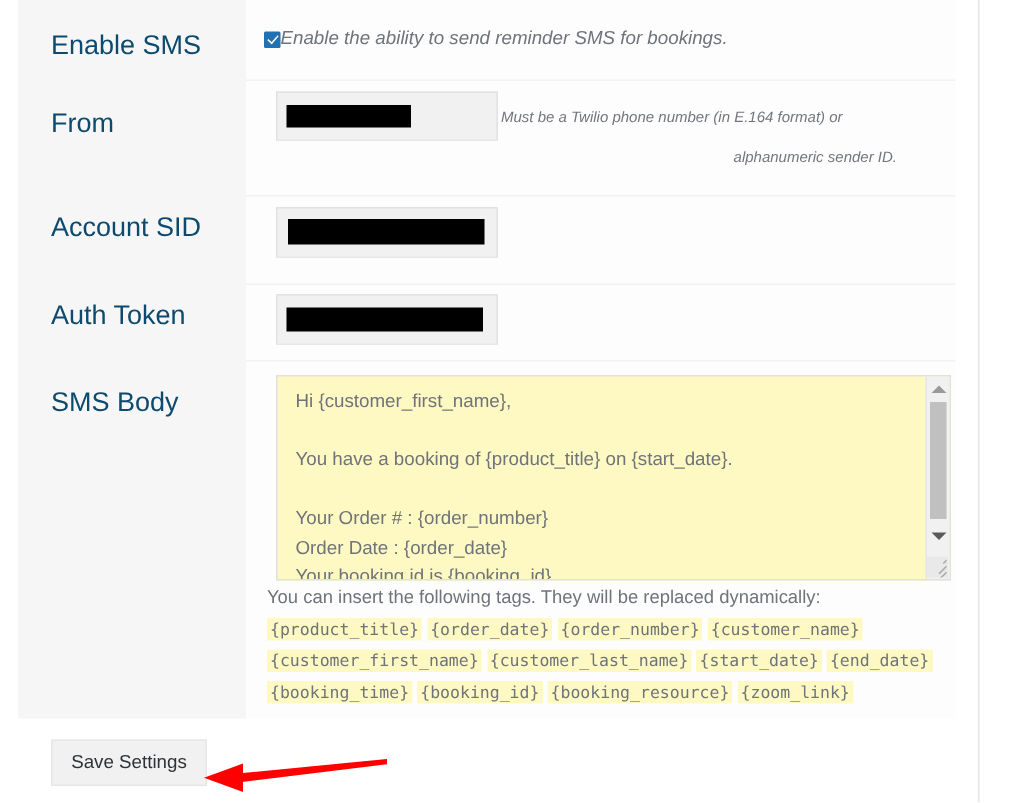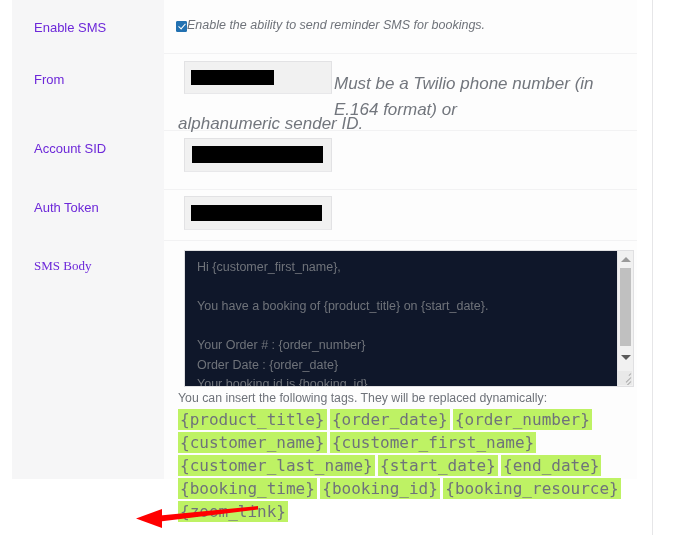--- a/index.html
+++ b/index.html
@@ -47,22 +47,22 @@
     position: absolute;
     left: 152px;
     width: 473px;
     height: 1px;
     background: #f2f2f3;
   }
 
   .lbl {
     position: absolute;
     left: 22px;
-    color: #6d28d9;
-    font-size: 13px;
+    color: #0c4a6e;
+    font-size: 18px;
     white-space: nowrap;
   }
 
   
   .cb-wrap {
     position: absolute;
     left: 164px;
     top: 19px;
     display: flex;
     align-items: flex-end;
@@ -107,32 +107,32 @@
   }
   .redact {
     position: absolute;
     background: #000000;
   }
 
   .help {
     position: absolute;
     font-style: italic;
     color: #72767d;
-    font-size: 17px;
+    font-size: 10px;
     line-height: 1.5;
   }
 
   
   .textarea {
     position: absolute;
     left: 172px;
     top: 250px;
     width: 450px;
     height: 137px;
-    background: #0f172a;
+    background: #fef9c3;
     border: 1px solid #e0e0e2;
     box-sizing: border-box;
     overflow: hidden;
   }
   .ta-text {
     position: absolute;
     left: 12px;
     top: 7px;
     right: 26px;
     color: #6f737a;
@@ -198,22 +198,22 @@
     position: absolute;
     left: 166px;
     top: 388px;
     width: 468px;
     font-size: 12.3px;
     line-height: 21px;
     color: #6f737a;
   }
   .tags-block .code {
     font-family: "DejaVu Sans Mono", "Liberation Mono", monospace;
-    font-size: 16px;
-    background: #bef264;
+    font-size: 11px;
+    background: #fef9c3;
     color: #6f737a;
     padding: 1px 2px;
   }
 
   
   .save-btn {
     position: absolute;
     left: 34px;
     top: 493px;
     width: 104px;
@@ -261,35 +261,35 @@
       <span class="cb-label">Enable the ability to send reminder SMS for bookings.</span>
     </div>
 
     <div class="lbl" style="top:72px;">From</div>
 
     <div class="txt-input" style="left:172px; top:61px; width:148px; height:33px;">
       <div class="redact" style="left:6px; top:8px; width:83px; height:15px;"></div>
     </div>
 
     <div class="help" style="left:322px; top:71px; width:300px;">Must be a Twilio phone number (in E.164 format) or</div>
-    <div class="help" style="left:166px; top:111px; width:420px;">alphanumeric sender ID.</div>
+    <div class="help" style="left:166px; top:98px; width:420px;text-align:right;">alphanumeric sender ID.</div>
 
     <div class="lbl" style="top:141px;">Account SID</div>
 
     <div class="txt-input" style="left:172px; top:138px; width:148px; height:34px;">
       <div class="redact" style="left:7px; top:7px; width:131px; height:17px;"></div>
     </div>
 
     <div class="lbl" style="top:200px;text-align:right;">Auth Token</div>
 
     <div class="txt-input" style="left:172px; top:196px; width:148px; height:34px;">
       <div class="redact" style="left:6px; top:8px; width:131px; height:16px;"></div>
     </div>
 
-    <div class="lbl" style="top:258px;font-family:Liberation Serif, serif;">SMS Body</div>
+    <div class="lbl" style="top:258px;">SMS Body</div>
 
     <div class="textarea">
       <div class="ta-text">Hi {customer_first_name},
 
 You have a booking of {product_title} on {start_date}.
 
 Your Order # : {order_number}
 Order Date : {order_date}
 Your booking id is {booking_id}</div>
 
@@ -317,19 +317,20 @@
       <span class="code">{start_date}</span>
       <span class="code">{end_date}</span>
       <span class="code">{booking_time}</span>
       <span class="code">{booking_id}</span>
       <span class="code">{booking_resource}</span>
       <span class="code">{zoom_link}</span>
     </div>
 
   </div>
 
+  <div class="save-btn">Save Settings</div>
 
   <svg class="arrow-svg" viewBox="0 0 122 30">
     <polygon points="0,15.5 26,6 26,25" fill="#ff0000"></polygon>
     <polygon points="24,12.5 122,3 122,6.5 24,18.5" fill="#ff0000"></polygon>
   </svg>
 
 </div>
 
 </body></html>

